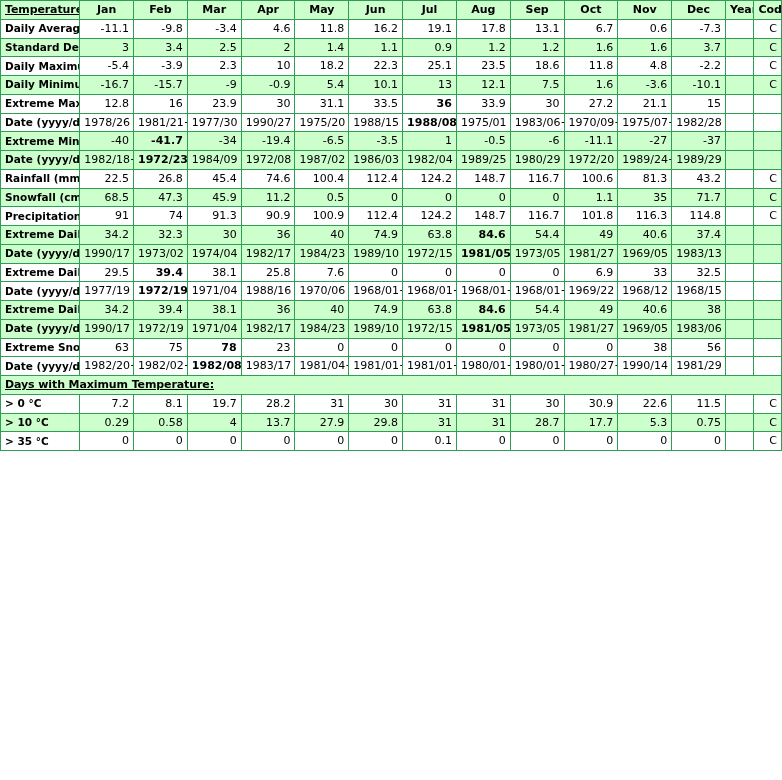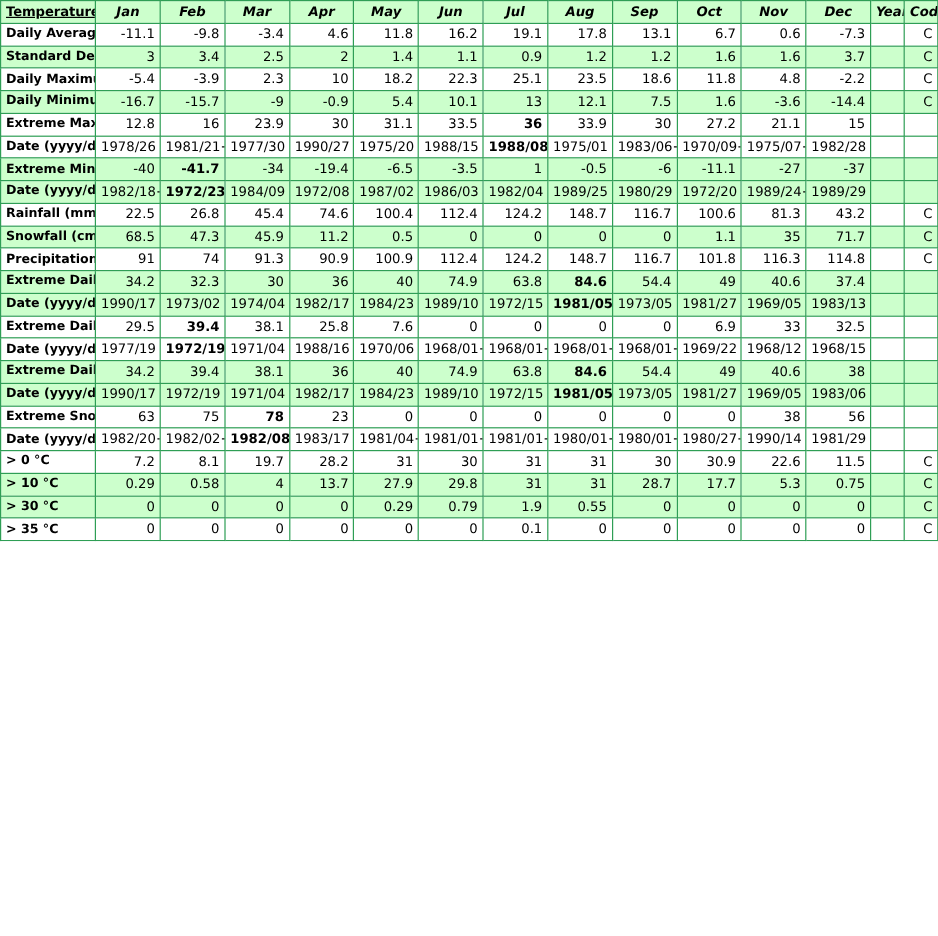--- a/index.html
+++ b/index.html
@@ -37,21 +37,20 @@
     text-align: left;
     white-space: normal;
     font-size: 10.5px;
     line-height: 1.2;
   }
   .colhead {
     color: #0000cc;
     font-weight: bold;
     text-align: center;
     font-size: 11px;
-    font-style: italic;
   }
   .sectionhead {
     color: #7a1f4f;
     font-weight: bold;
     text-decoration: underline;
     text-align: left;
     font-size: 11px;
     letter-spacing: -0.1px;
   }
   .num {
@@ -165,21 +164,21 @@
         <td class="num shade">-15.7</td>
         <td class="num shade">-9</td>
         <td class="num shade">-0.9</td>
         <td class="num shade">5.4</td>
         <td class="num shade">10.1</td>
         <td class="num shade">13</td>
         <td class="num shade">12.1</td>
         <td class="num shade">7.5</td>
         <td class="num shade">1.6</td>
         <td class="num shade">-3.6</td>
-        <td class="num shade">-14.4</td>
+        <td class="num shade">-10.1</td>
         <td class="num shade"></td>
         <td class="code shade">C</td>
       </tr>
       <tr>
         <td class="rowhead plain">Extreme Maximum (°C)</td>
         <td class="num plain">12.8</td>
         <td class="num plain">16</td>
         <td class="num plain">23.9</td>
         <td class="num plain">30</td>
         <td class="num plain">31.1</td>
@@ -424,20 +423,23 @@
         <td class="num plain">1981/01+</td>
         <td class="num plain">1981/01+</td>
         <td class="num plain">1980/01+</td>
         <td class="num plain">1980/01+</td>
         <td class="num plain">1980/27+</td>
         <td class="num plain">1990/14</td>
         <td class="num plain">1981/29</td>
         <td class="num plain"></td>
         <td class="code plain"></td>
       </tr>
+      <tr class="sec">
+        <td class="sectionhead" colspan="15">Days with Maximum Temperature:</td>
+      </tr>
       <tr>
         <td class="rowhead plain">&gt; 0 °C</td>
         <td class="num plain">7.2</td>
         <td class="num plain">8.1</td>
         <td class="num plain">19.7</td>
         <td class="num plain">28.2</td>
         <td class="num plain">31</td>
         <td class="num plain">30</td>
         <td class="num plain">31</td>
         <td class="num plain">31</td>
@@ -459,37 +461,20 @@
         <td class="num shade">31</td>
         <td class="num shade">31</td>
         <td class="num shade">28.7</td>
         <td class="num shade">17.7</td>
         <td class="num shade">5.3</td>
         <td class="num shade">0.75</td>
         <td class="num shade"></td>
         <td class="code shade">C</td>
       </tr>
       <tr>
-        <td class="rowhead shade">&gt; 30 °C</td>
-        <td class="num shade">0</td>
-        <td class="num shade">0</td>
-        <td class="num shade">0</td>
-        <td class="num shade">0</td>
-        <td class="num shade">0.29</td>
-        <td class="num shade">0.79</td>
-        <td class="num shade">1.9</td>
-        <td class="num shade">0.55</td>
-        <td class="num shade">0</td>
-        <td class="num shade">0</td>
-        <td class="num shade">0</td>
-        <td class="num shade">0</td>
-        <td class="num shade"></td>
-        <td class="code shade">C</td>
-      </tr>
-      <tr>
         <td class="rowhead plain">&gt; 35 °C</td>
         <td class="num plain">0</td>
         <td class="num plain">0</td>
         <td class="num plain">0</td>
         <td class="num plain">0</td>
         <td class="num plain">0</td>
         <td class="num plain">0</td>
         <td class="num plain">0.1</td>
         <td class="num plain">0</td>
         <td class="num plain">0</td>

